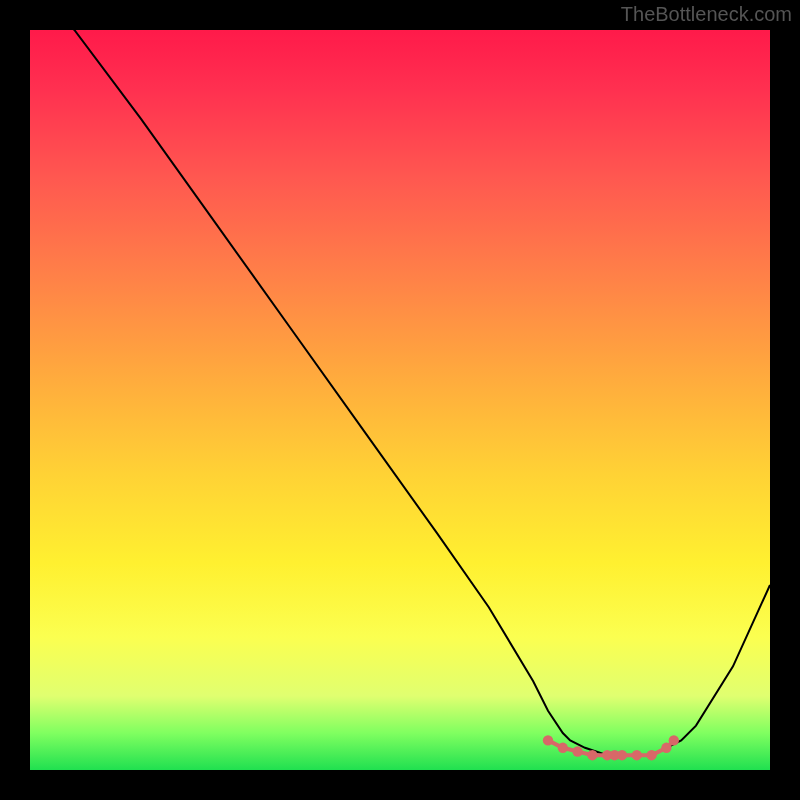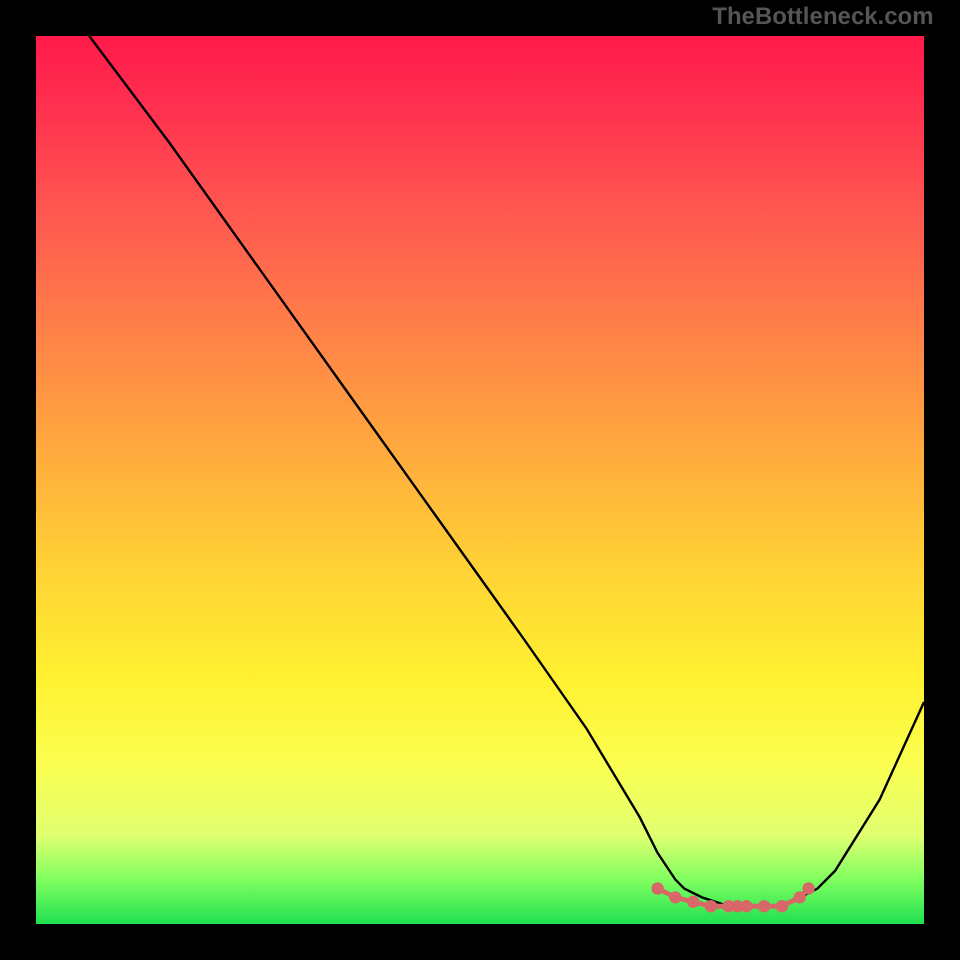--- a/index.html
+++ b/index.html
@@ -7,24 +7,24 @@
     width: 800px;
     height: 800px;
     background: #000;
     position: relative;
     font-family: Arial, sans-serif;
     overflow: hidden;
   }
   .attribution {
     position: absolute;
     top: 3px;
-    right: 22px;
+    right: 8px;
     color: #555;
     font-size: 20px;
-    font-weight: bold;
+    font-weight: normal;
     z-index: 10;
   }
   .plot-area {
     position: absolute;
     left: 30px;
     top: 30px;
     width: 740px;
     height: 740px;
     background: linear-gradient(to bottom,
       #ff1a4a 0%,

